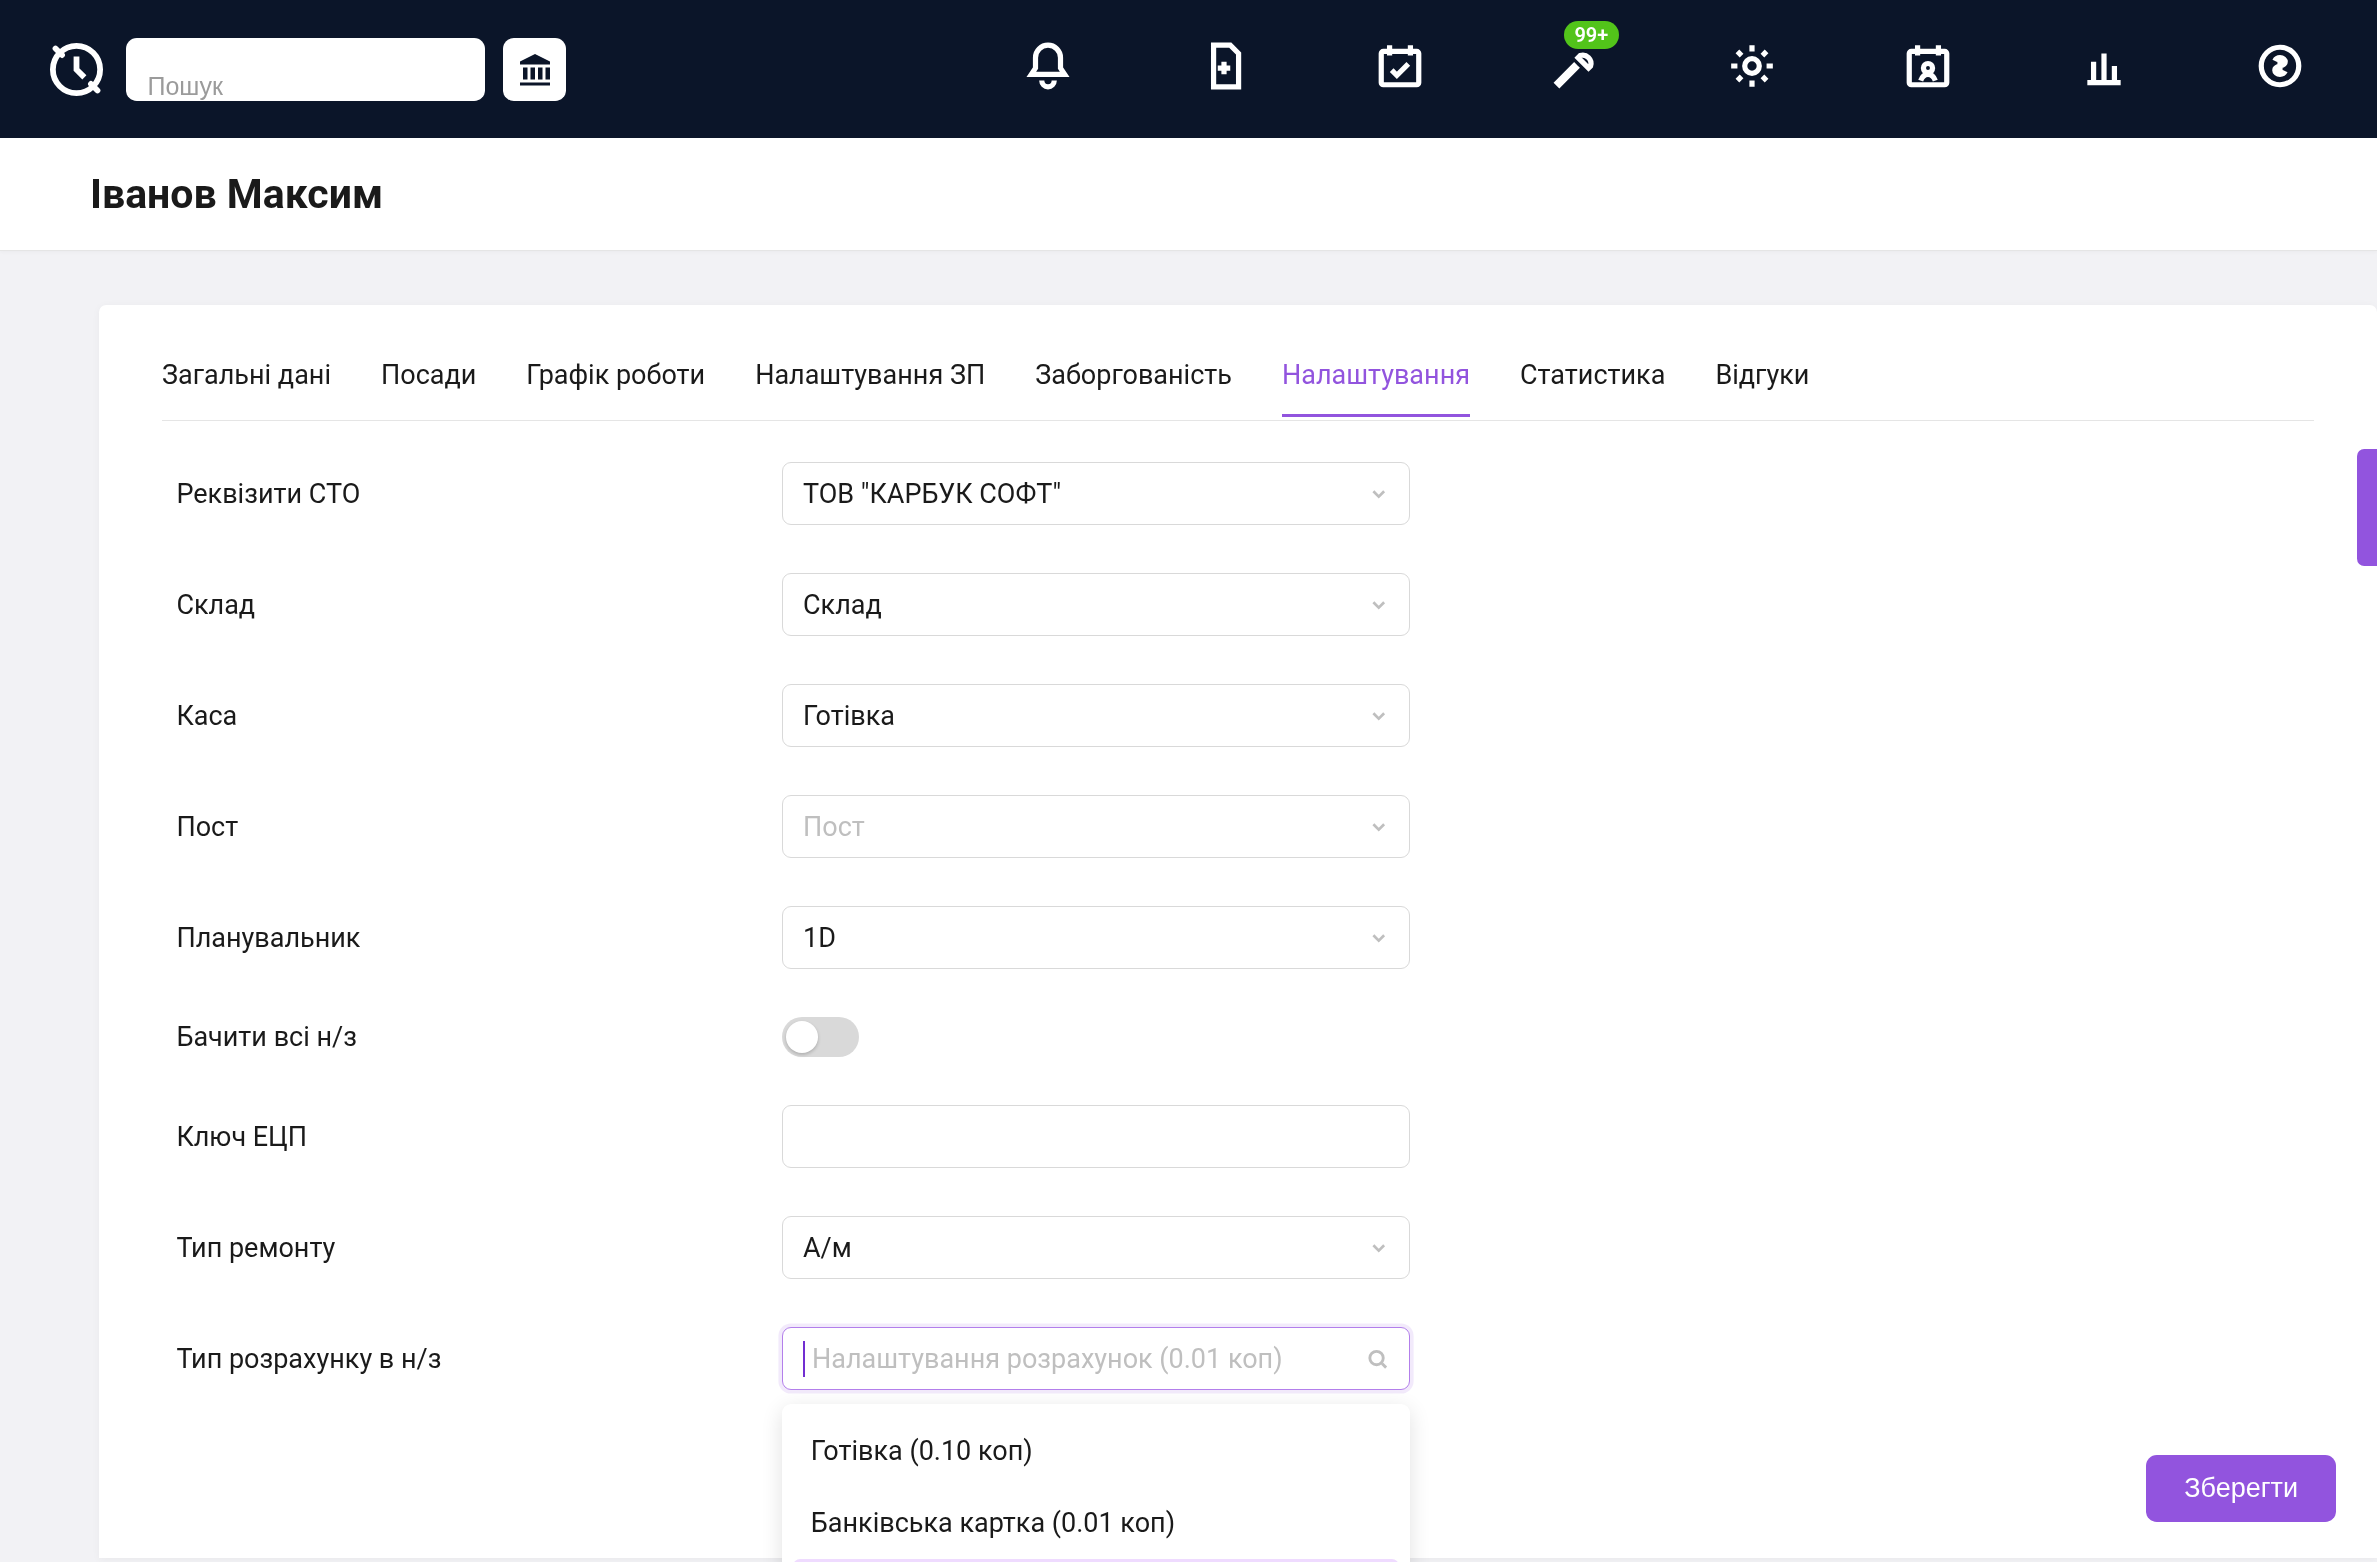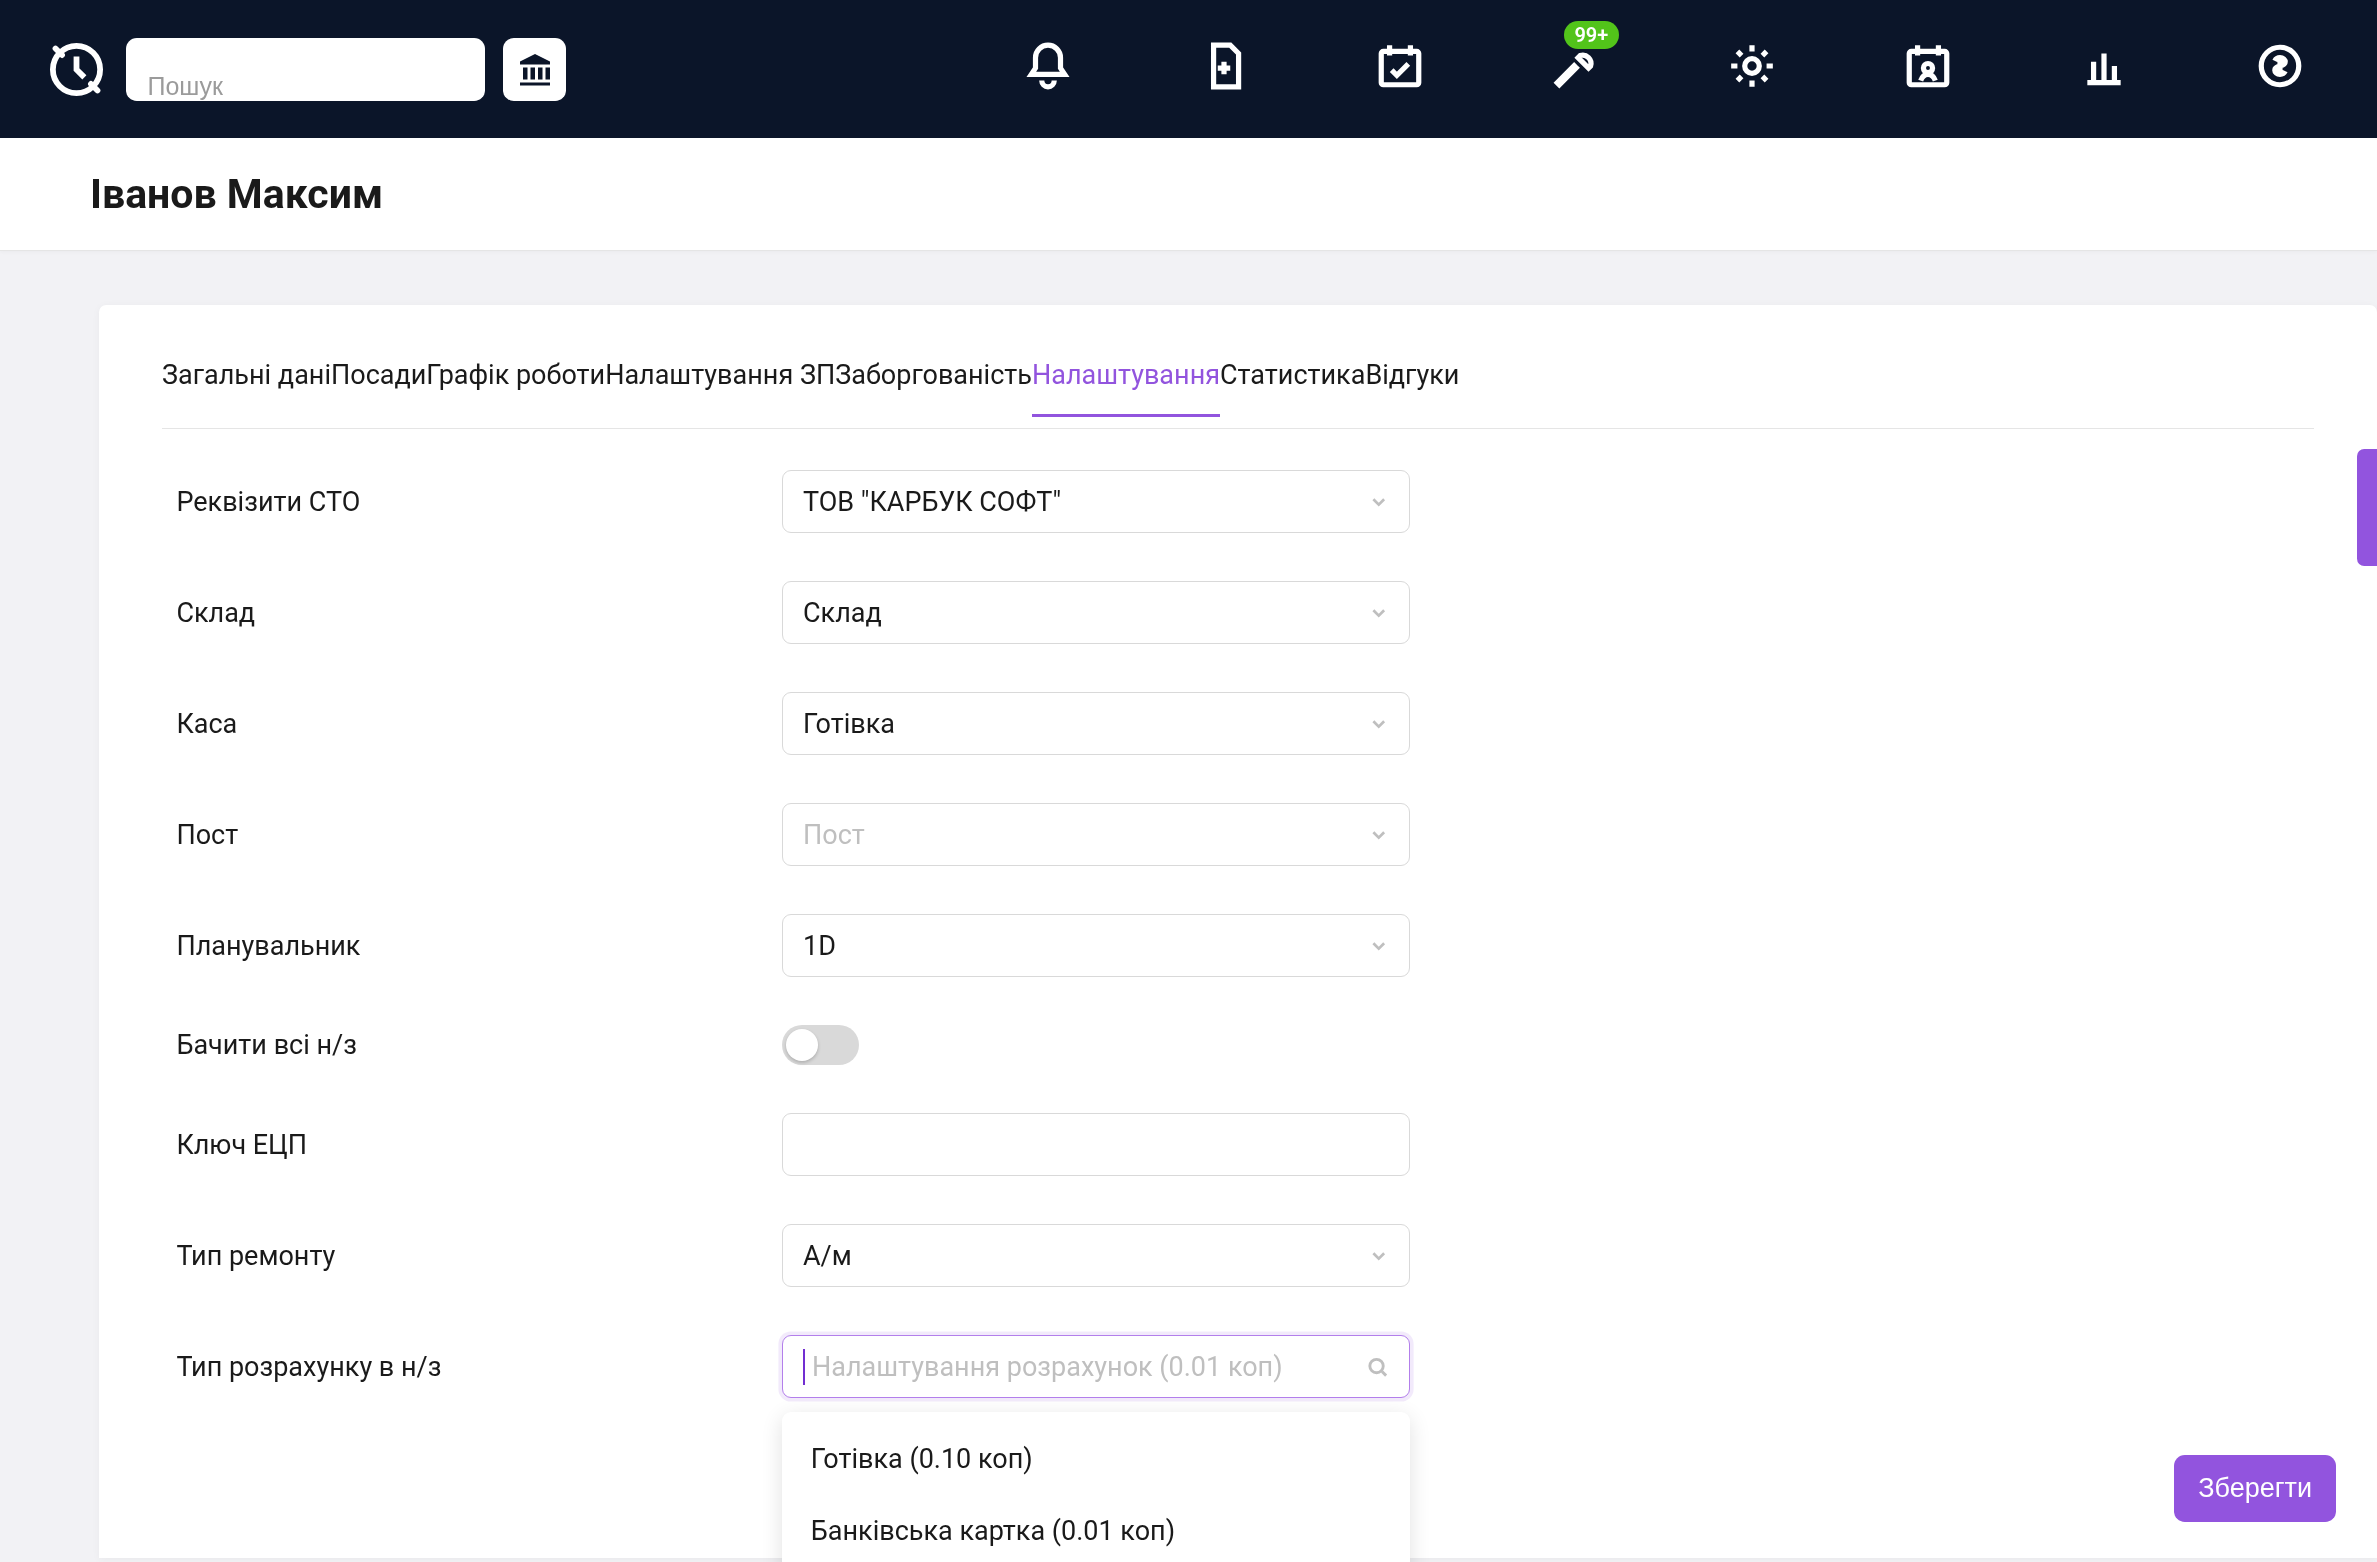--- a/index.html
+++ b/index.html
@@ -80,22 +80,23 @@
     border-radius: 7.2px 7.2px 0 0;
     padding: 54px 63px 36px 63px;
     height: 100%;
     position: relative;
     box-shadow: 0 1.8px 9px rgba(0,0,0,.04);
   }
 
   
   .tabs {
     display:flex;
+    gap: 50px;
     border-bottom:0.9px solid #e5e5e5;
-    padding-bottom: 12px;
+    padding-bottom: 4px;
   }
   .tabs .tab {
     font-size: 27px;
     color:#1a1a1a;
     padding: 0 0 23px 0;
     cursor:pointer;
     border-bottom:3.6px solid transparent;
     margin-bottom:-0.9px;
     white-space:nowrap;
   }
@@ -186,21 +187,21 @@
   }
 
   
   .save-btn {
     position:absolute;
     right:41px; bottom:36px;
     background:#9254de;
     color:#fff;
     border:none;
     border-radius:10.8px;
-    padding:18px 24px;
+    padding:18px 38px;
     font-size:27px;
     cursor:pointer;
   }
 
   
   .right-rail {
     position:fixed; right:0; top:449px;
     display:flex; flex-direction:column; gap:90px;
   }
   .right-rail .nub {

